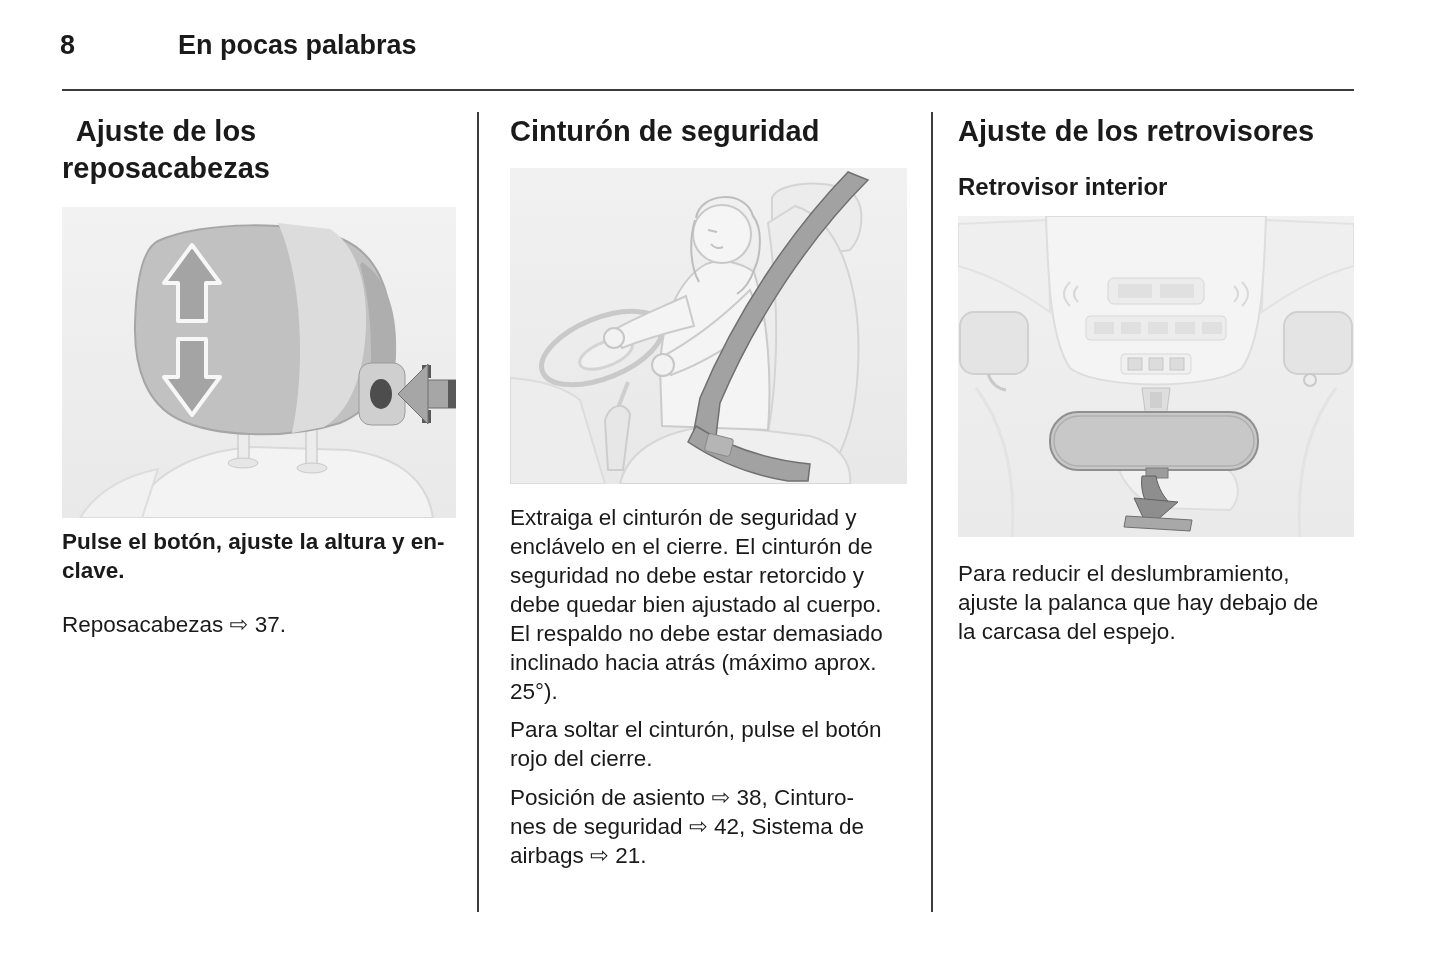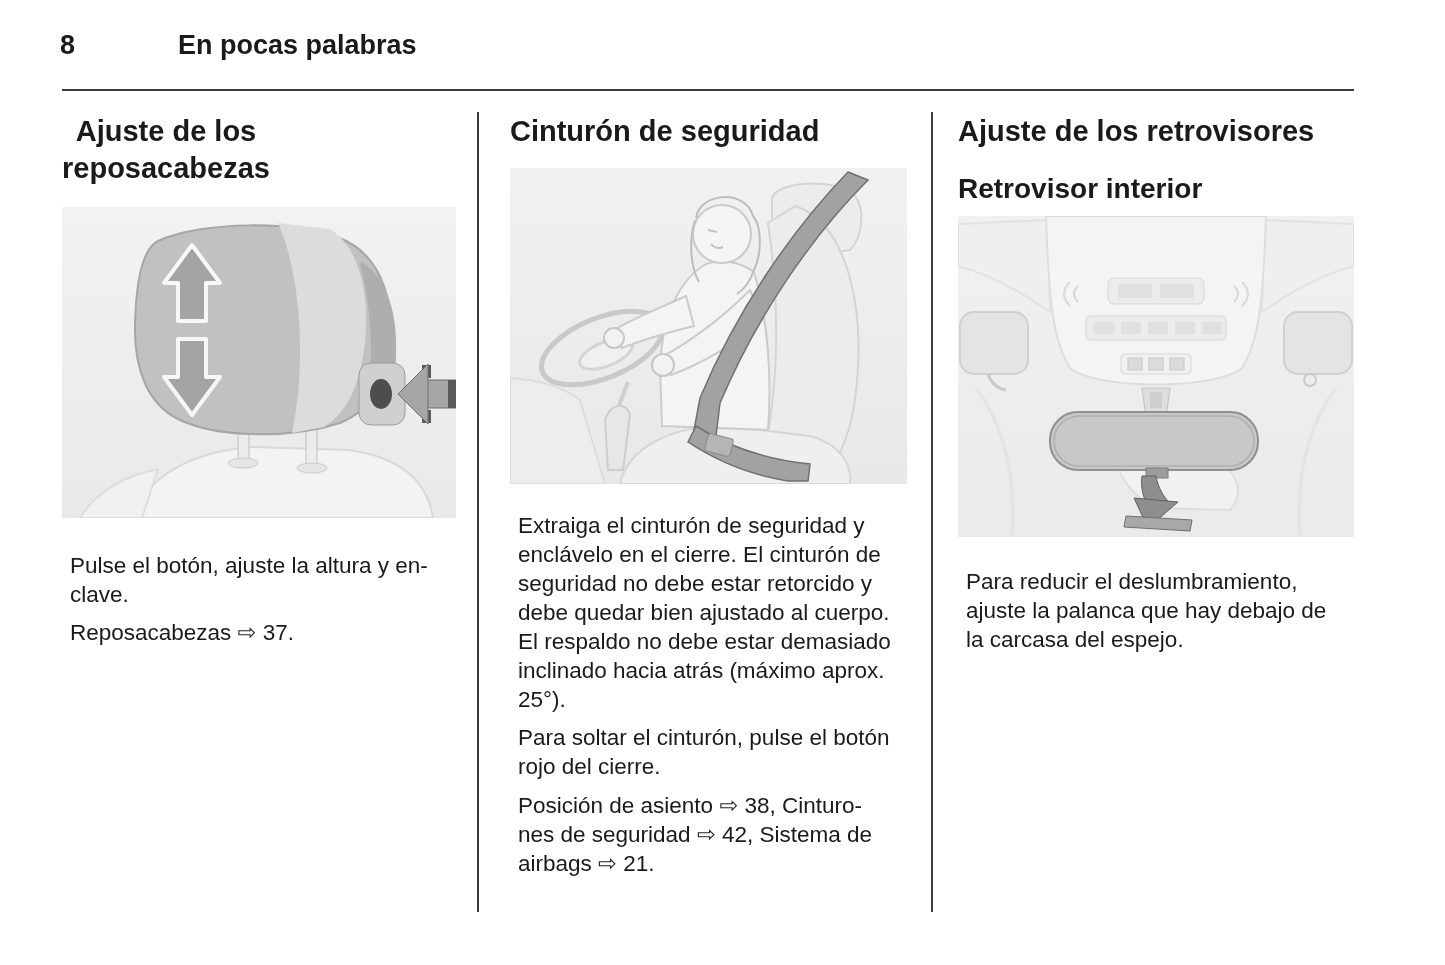--- a/index.html
+++ b/index.html
@@ -11,28 +11,28 @@
   .chapter{position:absolute;left:178px;top:30px;font-size:27px;font-weight:bold;margin:0;}
   .rule{position:absolute;left:62px;top:89px;width:1292px;height:2px;background:#3c3c3c;}
   .vdiv{position:absolute;top:112px;height:800px;width:2px;background:#3c3c3c;}
   #vdiv1{left:477px;}
   #vdiv2{left:931px;}
   .col{position:absolute;top:113px;height:812px;}
   #col1{left:62px;width:420px;}
   #col2{left:510px;width:421px;}
   #col3{left:958px;width:420px;}
   .heading{font-size:29px;line-height:37px;font-weight:bold;margin:0;white-space:pre-line;position:absolute;left:0;top:0;text-align:center;}
-  .subheading{font-size:28px;font-weight:bold;margin:0;position:absolute;left:0;top:60px;}
-  .body-par{font-size:22.5px;line-height:29px;margin:8px;white-space:pre-line;position:absolute;left:0;width:420px;}
+  .subheading{font-size:24px;font-weight:bold;margin:0;position:absolute;left:0;top:60px;}
+  .body-par{font-size:22.5px;line-height:29px;margin:0;white-space:pre-line;position:absolute;left:0;width:420px;}
   figure{margin:0;position:absolute;left:0;}
   figure svg{display:block;}
   #fig1{top:94px;}
   #fig2{top:55px;}
   #fig3{top:103px;}
-  #col1 .p1{top:430px;}
+  #col1 .p1{top:414px;font-weight:bold;}
   #col1 .p2{top:497px;}
   #col2 .p1{top:390px;}
   #col2 .p2{top:602px;}
   #col2 .p3{top:670px;}
   #col3 .p1{top:446px;}
   #col3 .p2{top:541px;}
 </style>
 </head>
 <body>
 

